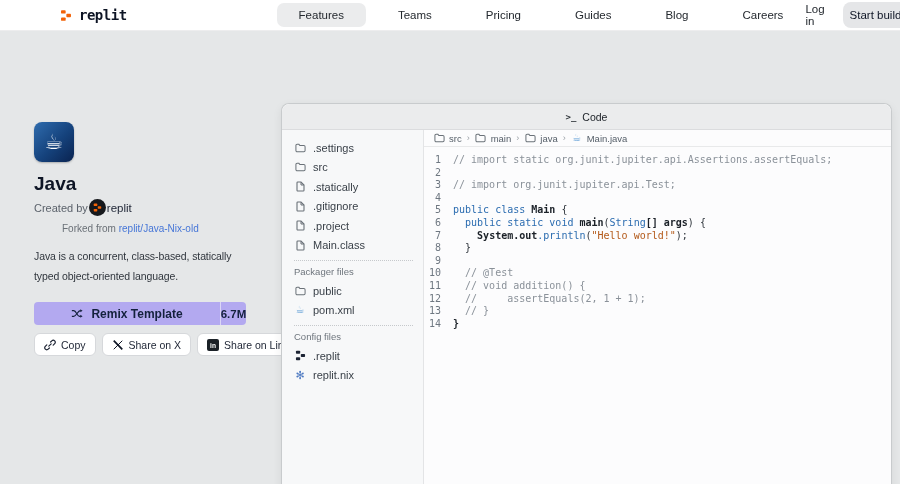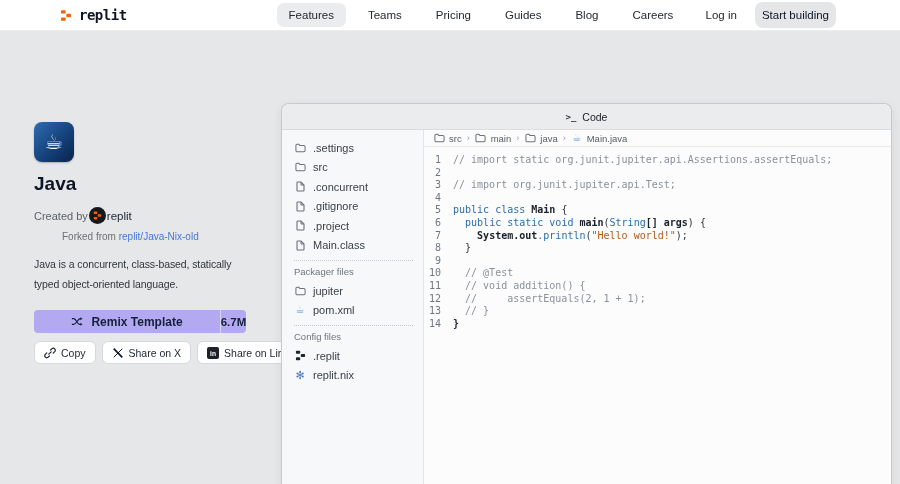--- a/index.html
+++ b/index.html
@@ -4,34 +4,34 @@
 <style>
   * { margin:0; padding:0; box-sizing:border-box; }
   html,body { width:900px; height:484px; overflow:hidden; }
   body { background:#e5e7e8; font-family:"Liberation Sans",sans-serif; color:#0e1525; position:relative; }
 
   
   .nav { height:31px; background:#ffffff; border-bottom:1px solid #ededee; display:flex; align-items:center; padding:0 64px 0 60px; }
   .brand { display:flex; align-items:center; gap:7px; cursor:pointer; }
   .brand-text { font-family:"DejaVu Sans Mono",monospace; font-weight:bold; font-size:14px; letter-spacing:-0.5px; color:#0e1525; }
   .nav-links { display:flex; align-items:center; gap:10px; margin-left:150px; }
-  .nav-link { font-size:11.5px; color:#24292f; padding:6px 12px; border-radius:7px; cursor:pointer; white-space:nowrap; }
+  .nav-link { font-size:11.5px; color:#24292f; padding:6px 22px; border-radius:7px; cursor:pointer; white-space:nowrap; }
   .nav-link.active { background:#ebeced; }
   .nav-right { margin-left:auto; display:flex; align-items:center; gap:18px; }
   .login { font-size:11.5px; color:#24292f; cursor:pointer; }
   .cta { background:#e5e6e8; border-radius:8px; padding:7px 7px; font-size:11.5px; color:#0e1525; cursor:pointer; white-space:nowrap; }
 
   
   .tpl { position:absolute; left:34px; top:122px; width:212px; }
   .tpl-icon { width:40px; height:40px; border-radius:8px;
     background:linear-gradient(135deg,#2f6cae 0%,#15427c 55%,#0a2350 100%);
     display:flex; align-items:center; justify-content:center; box-shadow:0 1px 2px rgba(0,0,0,.25); }
   .tpl-icon .cup { font-family:"DejaVu Sans",sans-serif; font-size:21px; color:#ffffff; line-height:1; }
   .tpl-title { margin-top:11px; font-size:19px; font-weight:bold; color:#0e1525; }
-  .created { margin-top:12px; display:flex; align-items:center; gap:1px; font-size:11px; color:#5b626b; }
+  .created { margin-top:4px; display:flex; align-items:center; gap:1px; font-size:11px; color:#5b626b; }
   .avatar { width:17px; height:17px; border-radius:50%; background:#16181c; display:flex; align-items:center; justify-content:center; }
   .author { color:#1c2333; font-size:11.5px; }
   .forked { margin-top:7px; font-size:10px; color:#6a7077;padding-left:28px; }
   .forked .lnk { color:#4676d7; cursor:pointer; }
   .desc { margin-top:12px; font-size:10.5px; line-height:20px; color:#30363d; letter-spacing:-0.1px; }
   .remix { margin-top:16px; height:23px; background:#b3a9f0; border-radius:4px; display:flex; align-items:stretch; color:#14213d; cursor:pointer; }
   .remix-main { flex:1; display:flex; align-items:center; justify-content:center; gap:8px; font-size:12px; font-weight:bold; }
   .remix-count { width:26px; border-left:1px solid rgba(252,252,252,.55); display:flex; align-items:center; justify-content:center; font-size:11.5px; font-weight:bold; }
   .share-row { display:flex; gap:6px; margin-top:8px;align-items:center; }
   .btn { height:23px; background:#ffffff; border:1px solid #d6d8db; border-radius:6px; display:flex; align-items:center; gap:5px; padding:0 9px; font-size:10.5px; color:#1c2333; cursor:pointer; white-space:nowrap; }
@@ -179,21 +179,21 @@
           </span>
           <span>src</span>
         </div>
         <div class="frow">
           <span class="ic">
             <svg width="9" height="11" viewBox="0 0 9 11">
               <path d="M1 1.8C1 1.36 1.36 1 1.8 1H5l3 3v5.2c0 .44-.36.8-.8.8H1.8c-.44 0-.8-.36-.8-.8Z" fill="none" stroke="#6a7178" stroke-width="1.1"></path>
               <path d="M5 1.2v2.8h2.8" fill="none" stroke="#6a7178" stroke-width="1"></path>
             </svg>
           </span>
-          <span>.concurrent</span>
+          <span>.statically</span>
         </div>
         <div class="frow">
           <span class="ic">
             <svg width="9" height="11" viewBox="0 0 9 11">
               <path d="M1 1.8C1 1.36 1.36 1 1.8 1H5l3 3v5.2c0 .44-.36.8-.8.8H1.8c-.44 0-.8-.36-.8-.8Z" fill="none" stroke="#6a7178" stroke-width="1.1"></path>
               <path d="M5 1.2v2.8h2.8" fill="none" stroke="#6a7178" stroke-width="1"></path>
             </svg>
           </span>
           <span>.gitignore</span>
         </div>
@@ -216,21 +216,21 @@
           <span>Main.class</span>
         </div>
         <div class="fdiv"></div>
         <div class="fsec">Packager files</div>
         <div class="frow">
           <span class="ic">
             <svg width="11" height="10" viewBox="0 0 12 10">
               <path d="M1 2.3C1 1.6 1.6 1 2.3 1h2l1 1.3h4.4c.7 0 1.3.6 1.3 1.3v4.1c0 .7-.6 1.3-1.3 1.3H2.3C1.6 9 1 8.4 1 7.7Z" fill="none" stroke="#6a7178" stroke-width="1.1"></path>
             </svg>
           </span>
-          <span>jupiter</span>
+          <span>public</span>
         </div>
         <div class="frow">
           <span class="ic">
             <span style="color:#5b9bd5;font-family:'DejaVu Sans',sans-serif;font-size:10px;line-height:1">☕</span>
           </span>
           <span>pom.xml</span>
         </div>
         <div class="fdiv"></div>
         <div class="fsec">Config files</div>
         <div class="frow">

